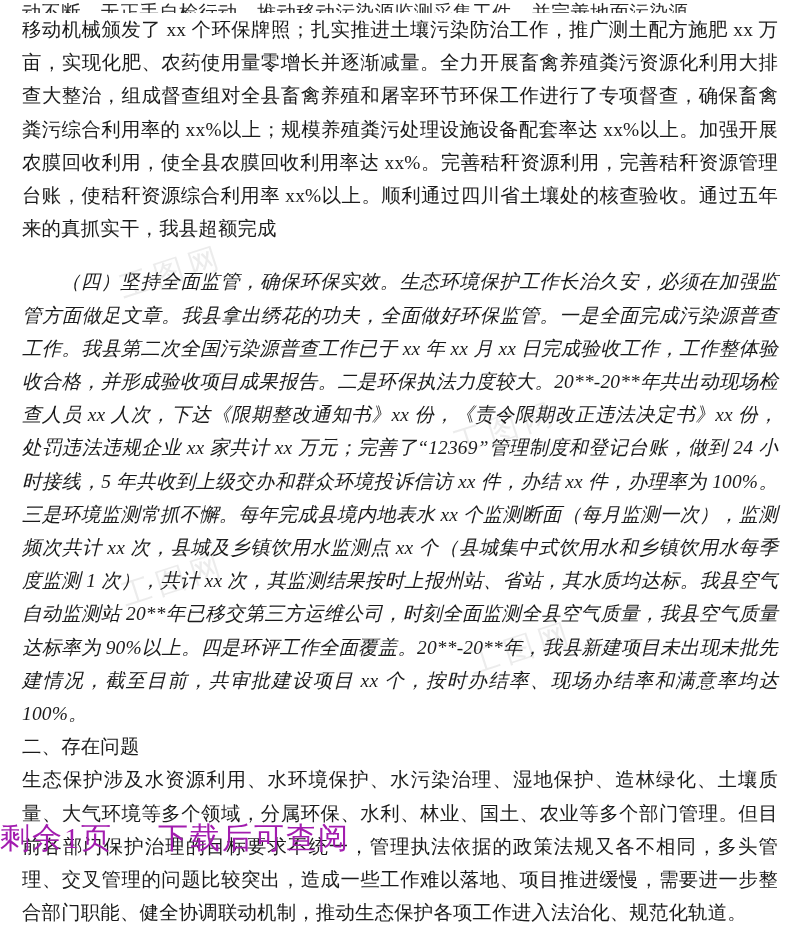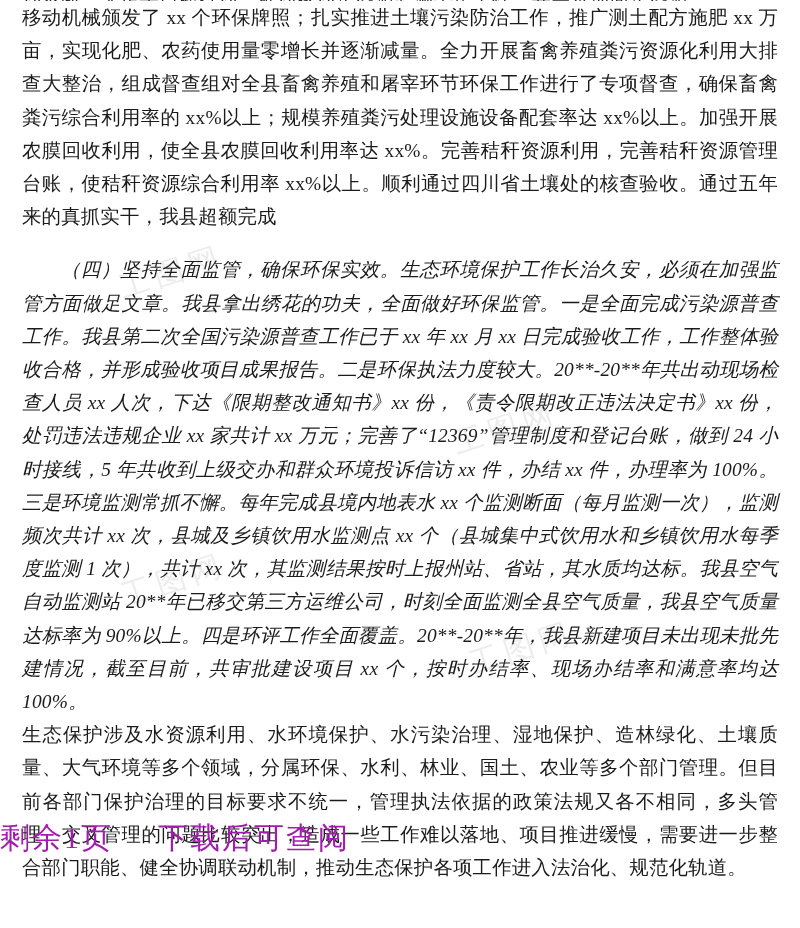--- a/index.html
+++ b/index.html
@@ -13,21 +13,21 @@
     font-family: "Liberation Serif", "DejaVu Serif", serif;
     color: #1b1b1b;
     overflow: hidden;
     position: relative;
   }
   .page {
     position: relative;
     width: 800px;
     height: 928px;
     box-sizing: border-box;
-    padding: 0 22px;
+    padding: 12px 22px;
     overflow: hidden;
   }
   .doc-body {
     position: relative;
     z-index: 2;
   }
   .para {
     font-size: 19.4px;
     line-height: 33.2px;
     text-align: justify;
@@ -95,20 +95,21 @@
       <p class="para">动不断、无正手自检行动，推动移动污染源监测采集工件，并完善地面污染源</p>
     </div>
 
     <p class="para">移动机械颁发了 xx 个环保牌照；扎实推进土壤污染防治工作，推广测土配方施肥 xx 万亩，实现化肥、农药使用量零增长并逐渐减量。全力开展畜禽养殖粪污资源化利用大排查大整治，组成督查组对全县畜禽养殖和屠宰环节环保工作进行了专项督查，确保畜禽粪污综合利用率的 xx%以上；规模养殖粪污处理设施设备配套率达 xx%以上。加强开展农膜回收利用，使全县农膜回收利用率达 xx%。完善秸秆资源利用，完善秸秆资源管理台账，使秸秆资源综合利用率 xx%以上。顺利通过四川省土壤处的核查验收。通过五年来的真抓实干，我县超额完成</p>
 
 
     <div class="gap-md"></div>
 
     <p class="para indent">（四）坚持全面监管，确保环保实效。生态环境保护工作长治久安，必须在加强监管方面做足文章。我县拿出绣花的功夫，全面做好环保监管。一是全面完成污染源普查工作。我县第二次全国污染源普查工作已于 xx 年 xx 月 xx 日完成验收工作，工作整体验收合格，并形成验收项目成果报告。二是环保执法力度较大。20**-20**年共出动现场检查人员 xx 人次，下达《限期整改通知书》xx 份，《责令限期改正违法决定书》xx 份，处罚违法违规企业 xx 家共计 xx 万元；完善了“12369”管理制度和登记台账，做到 24 小时接线，5 年共收到上级交办和群众环境投诉信访 xx 件，办结 xx 件，办理率为 100%。三是环境监测常抓不懈。每年完成县境内地表水 xx 个监测断面（每月监测一次），监测频次共计 xx 次，县城及乡镇饮用水监测点 xx 个（县城集中式饮用水和乡镇饮用水每季度监测 1 次），共计 xx 次，其监测结果按时上报州站、省站，其水质均达标。我县空气自动监测站 20**年已移交第三方运维公司，时刻全面监测全县空气质量，我县空气质量达标率为 90%以上。四是环评工作全面覆盖。20**-20**年，我县新建项目未出现未批先建情况，截至目前，共审批建设项目 xx 个，按时办结率、现场办结率和满意率均达 100%。</p>
 
+    <p class="para">二、存在问题</p>
 
     <p class="para">生态保护涉及水资源利用、水环境保护、水污染治理、湿地保护、造林绿化、土壤质量、大气环境等多个领域，分属环保、水利、林业、国土、农业等多个部门管理。但目前各部门保护治理的目标要求不统一，管理执法依据的政策法规又各不相同，多头管理、交叉管理的问题比较突出，造成一些工作难以落地、项目推进缓慢，需要进一步整合部门职能、健全协调联动机制，推动生态保护各项工作进入法治化、规范化轨道。</p>
 
   </div>
 
   <div class="watermark wm-1">工图网</div>
   <div class="watermark wm-2">工图网</div>
   <div class="watermark wm-3">工图网</div>
   <div class="watermark wm-4">工图网</div>
 

